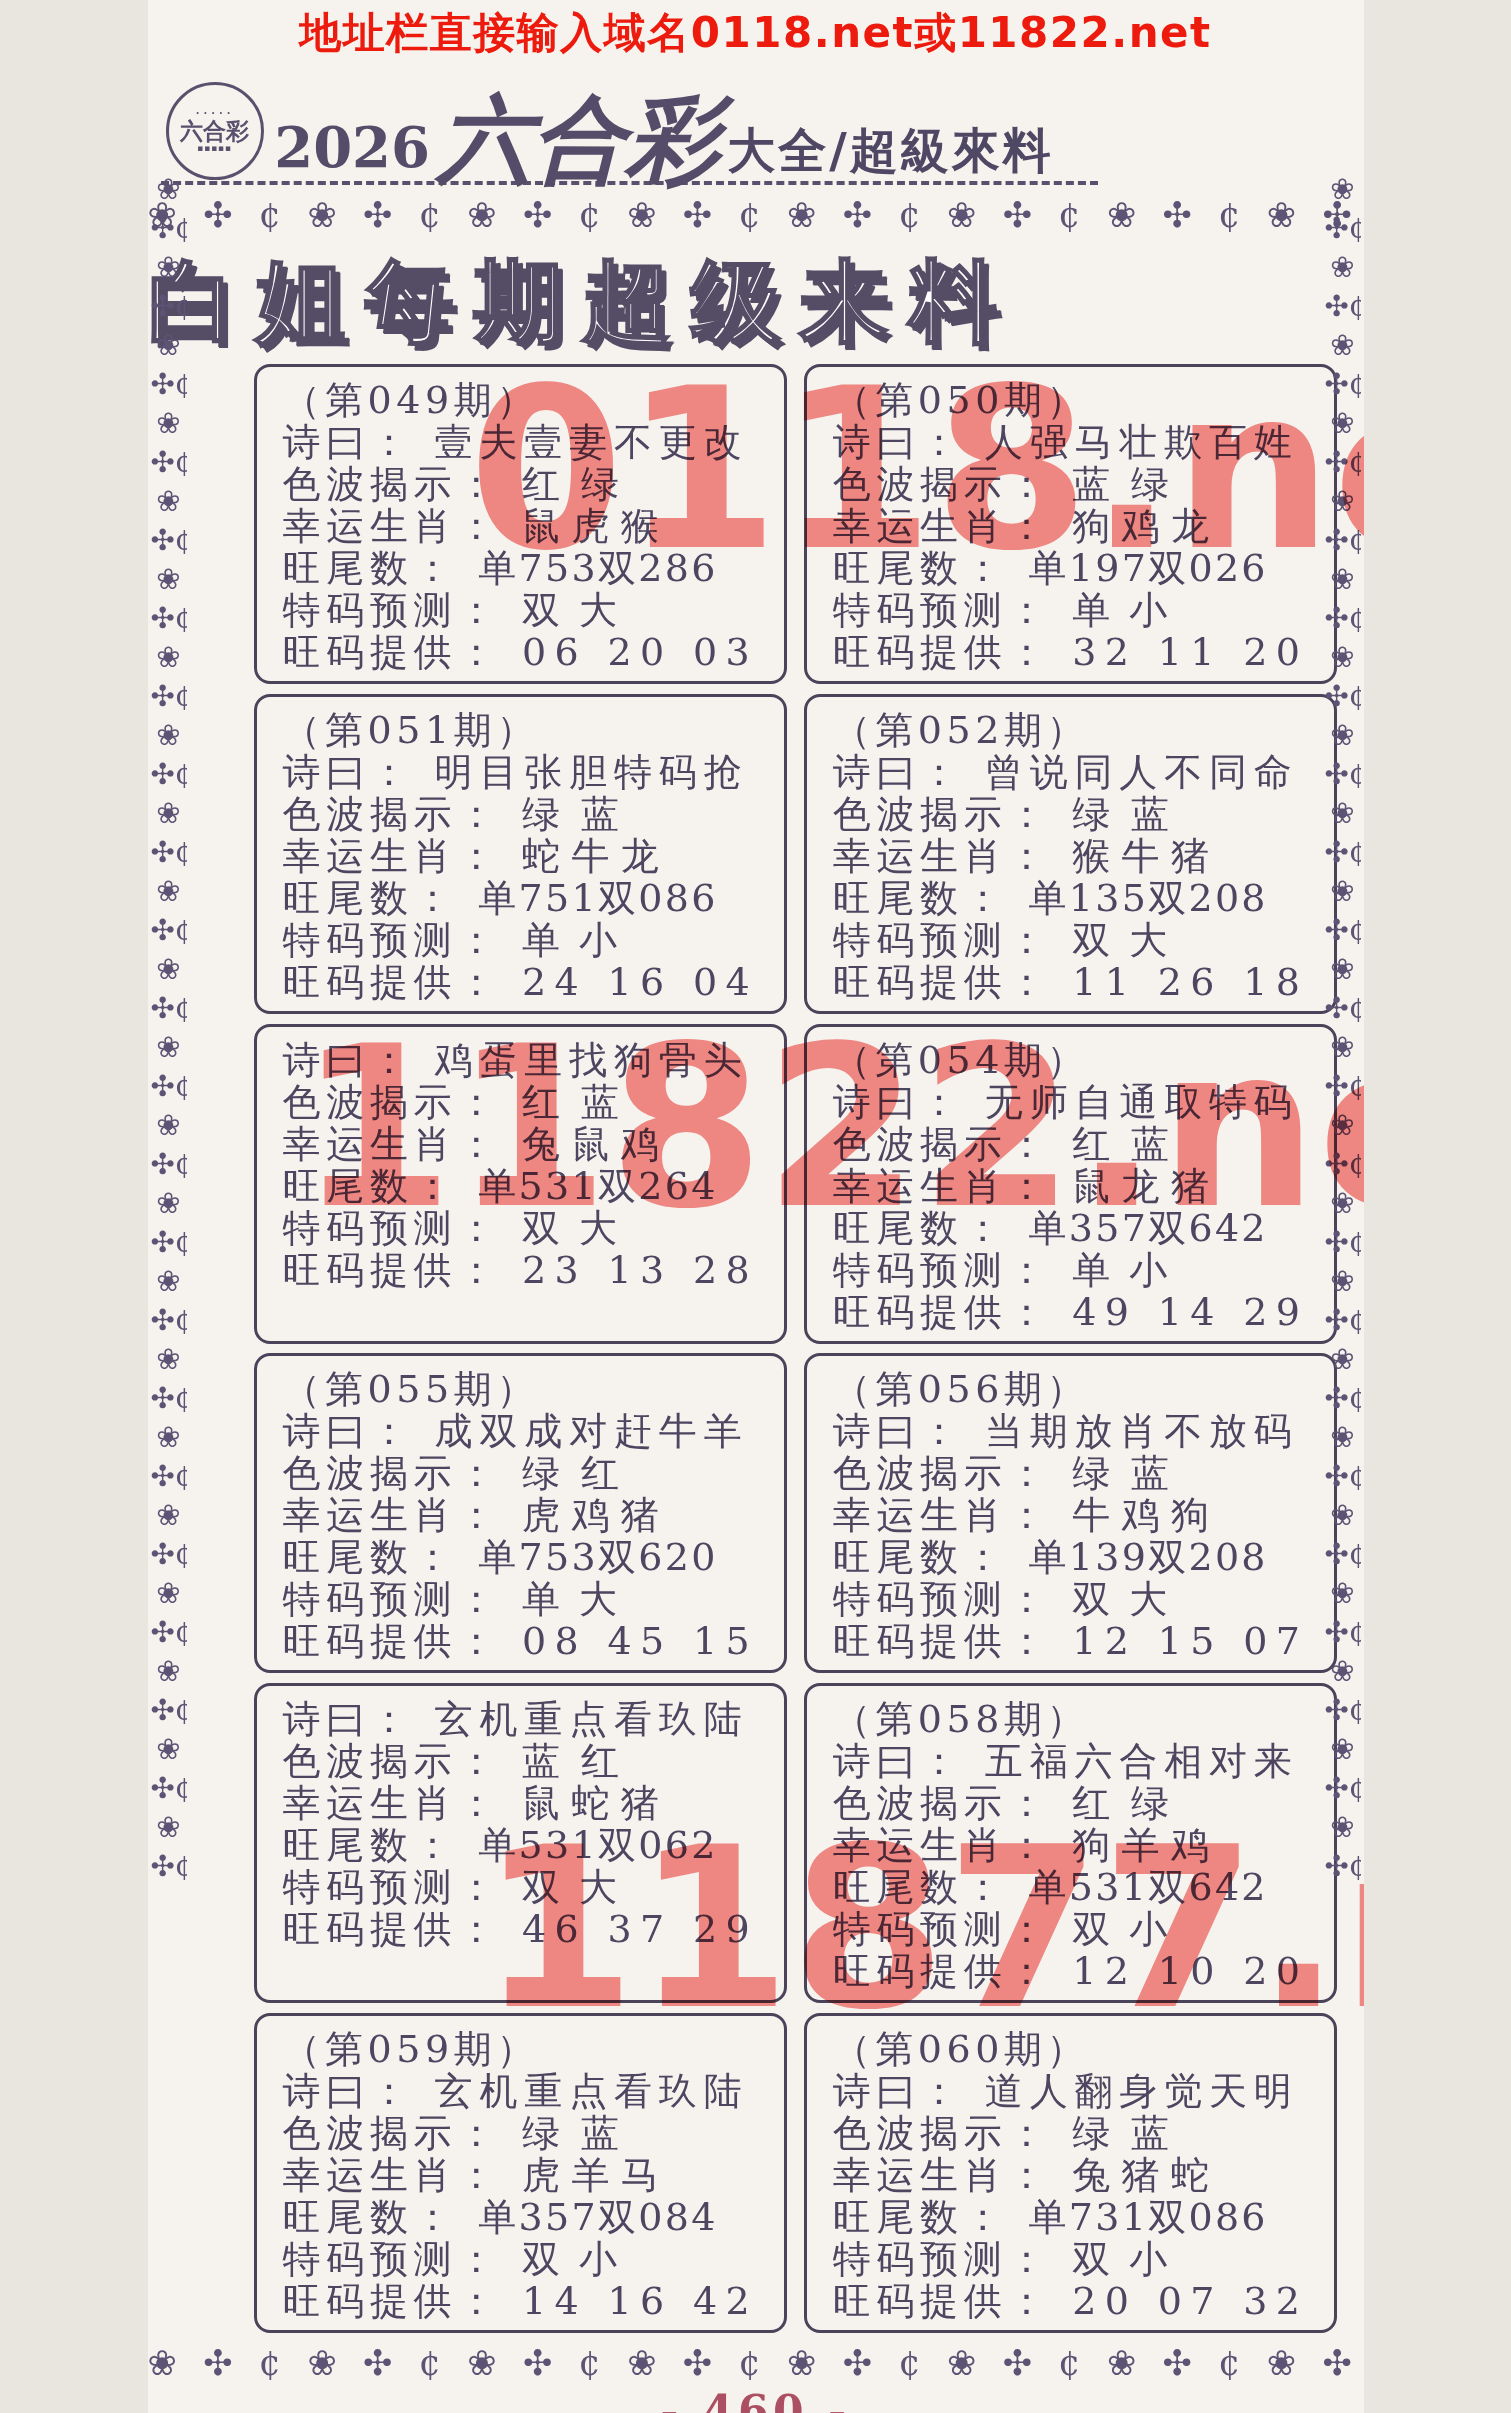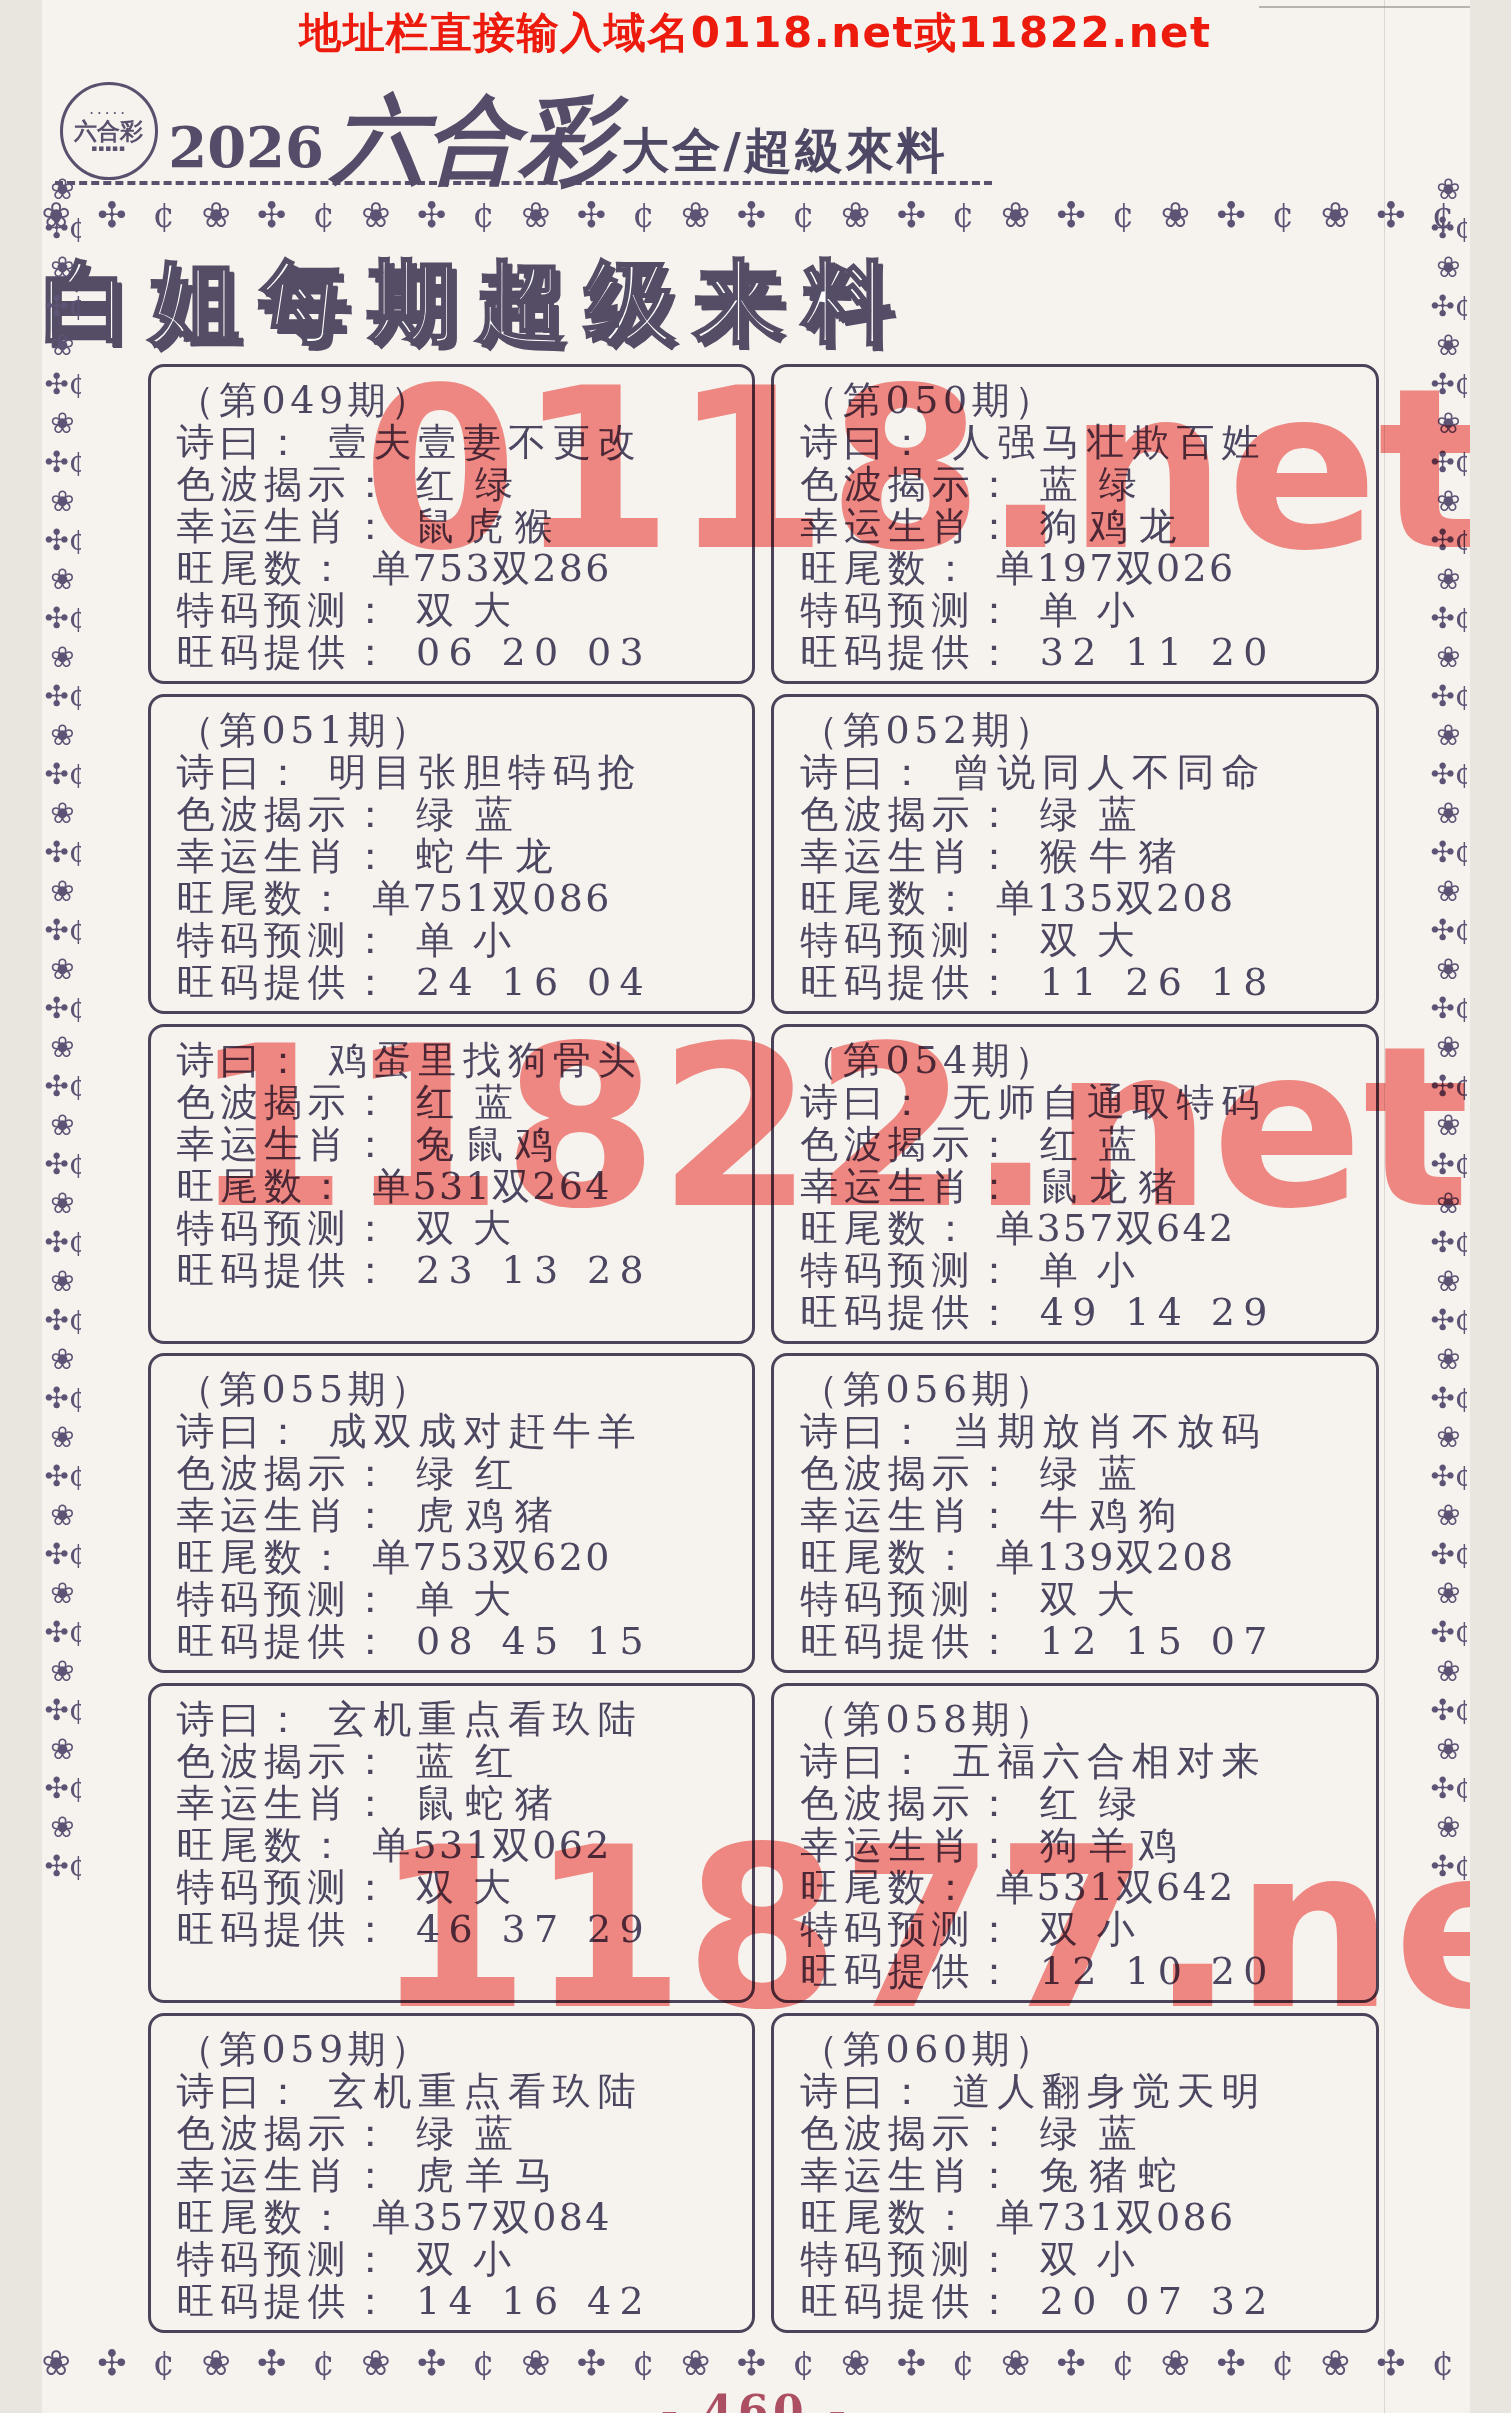--- a/index.html
+++ b/index.html
@@ -1,18 +1,18 @@
 <!DOCTYPE html>
 <html style="font-size:12px"><head>
 <meta charset="utf-8">
 <style>
   html,body{margin:0;padding:0;background:#e9e6e0;}
   .page{
     position:relative;
-    width:1428px;height:2413px;
+    width:1216px;height:2413px;
     margin:0 auto;
     background:#f6f3ee;
     overflow:hidden;
     font-family:"DejaVu Serif","Liberation Serif",serif;
     color:#4d4661;
   }
   
   .banner{
     padding-top:4.5px;
     text-align:center;

